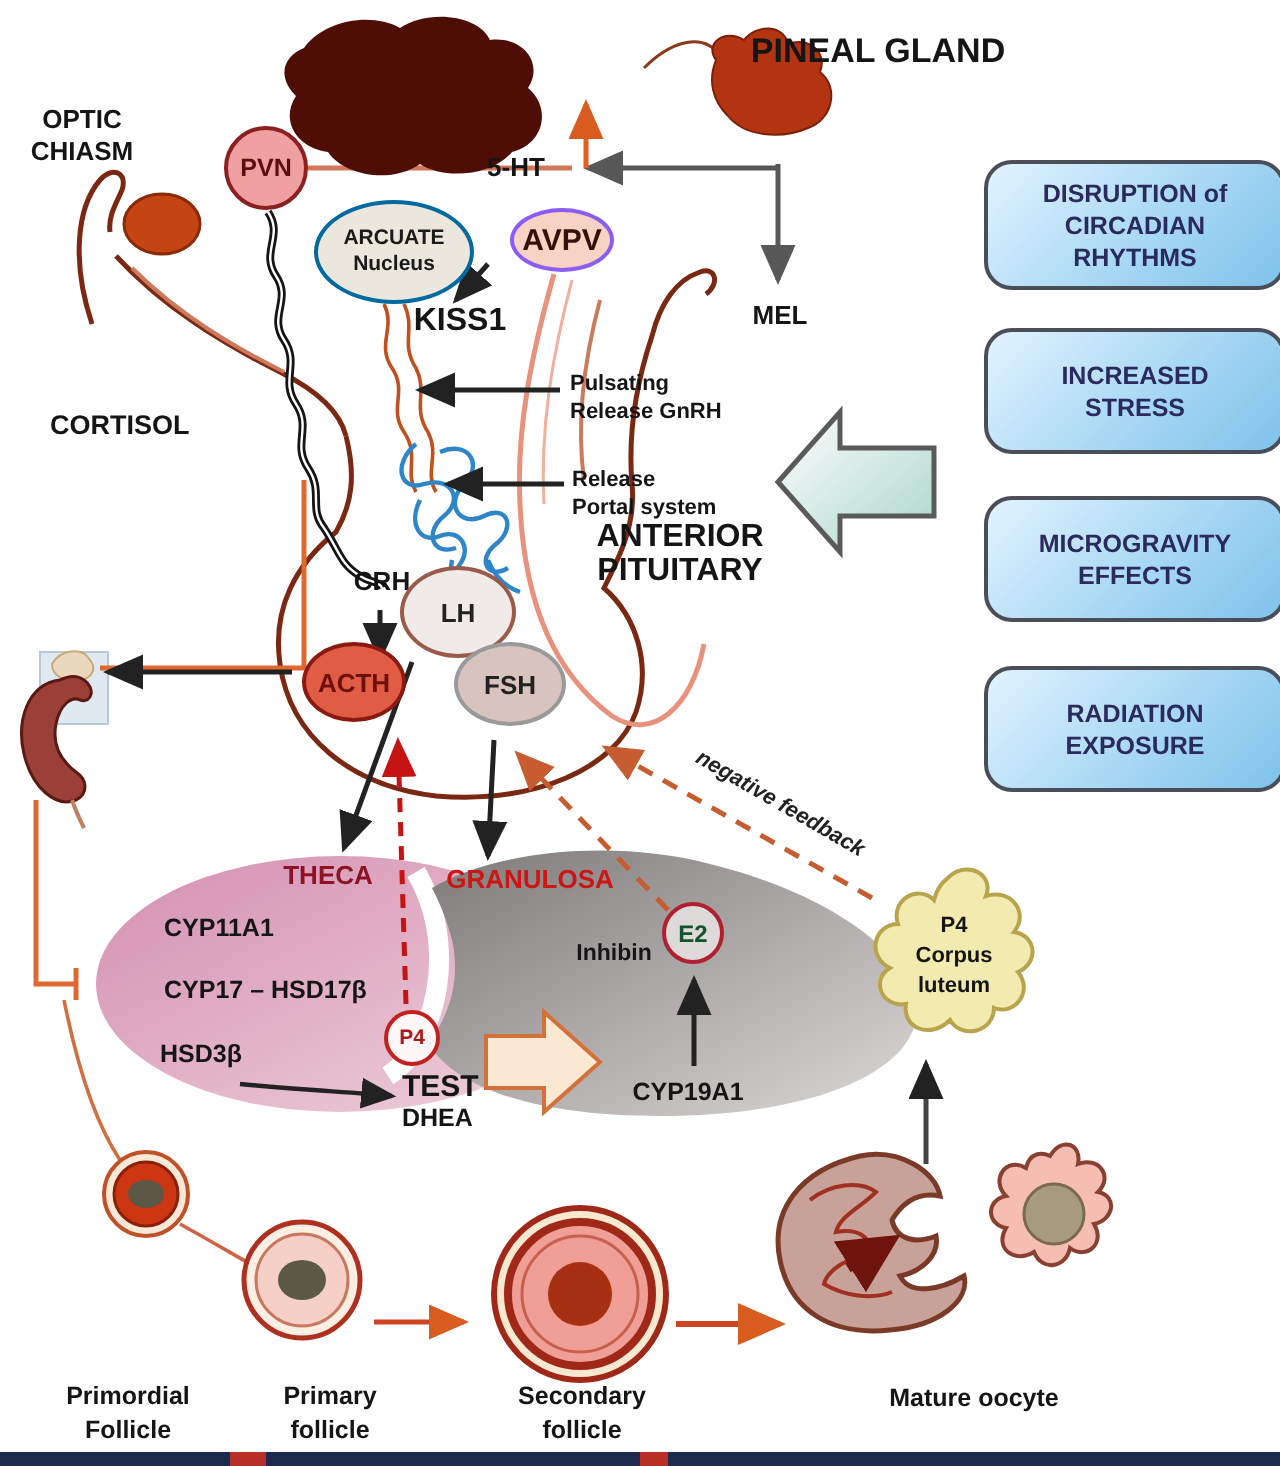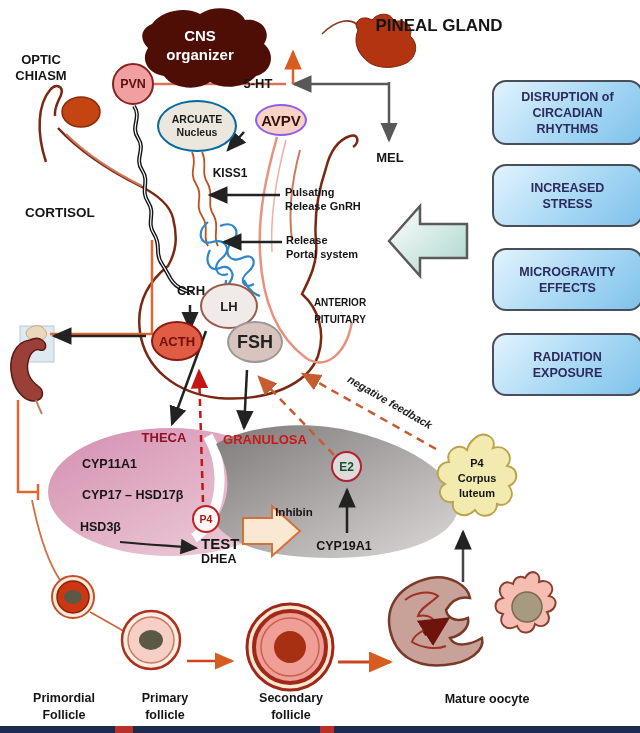--- a/index.html
+++ b/index.html
@@ -181,57 +181,53 @@
   </g>
 </svg>
 
 <div class="lbl ctr" style="left:41px;top:52px;font-size:13px;line-height:16px;">
   <div>OPTIC</div>
   <div>CHIASM</div>
 </div>
 
 <div class="lbl ctr" style="left:411px;top:16px;font-size:17px;margin-left:28px;">PINEAL GLAND</div>
 
-<div class="lbl ctr" style="left:200px;top:26px;font-size:15px;line-height:19px;color:#ffffff;">
-  <div>CNS</div>
-  <div>organizer</div>
-</div>
 
 <div class="lbl ctr" style="left:258px;top:76px;font-size:13px;">5-HT</div>
 <div class="lbl ctr" style="left:390px;top:150px;font-size:13px;">MEL</div>
-<div class="lbl ctr" style="left:230px;top:166px;font-size:12px;">KISS1</div>
+<div class="lbl ctr" style="left:230px;top:152px;font-size:16px;">KISS1</div>
 
 <div class="lbl" style="left:285px;top:185px;font-size:11px;line-height:14px;">
   <div>Pulsating</div>
   <div>Release GnRH</div>
 </div>
 
 <div class="lbl" style="left:286px;top:233px;font-size:11px;line-height:14px;">
   <div>Release</div>
   <div>Portal system</div>
 </div>
 
-<div class="lbl ctr" style="left:340px;top:260px;font-size:10px;line-height:17px;margin-top:34px;">
+<div class="lbl ctr" style="left:340px;top:260px;font-size:16px;line-height:17px;">
   <div>ANTERIOR</div>
   <div>PITUITARY</div>
 </div>
 
 <div class="lbl" style="left:25px;top:205px;font-size:13.5px;">CORTISOL</div>
 <div class="lbl ctr" style="left:191px;top:283px;font-size:13px;">CRH</div>
 
 <div class="lbl ctr" style="left:390px;top:396px;font-size:11px;font-style:italic;transform:translateX(-50%) rotate(30deg);color:#222;">negative feedback</div>
 
 <div class="lbl ctr" style="left:164px;top:430px;font-size:13px;color:#8c1226;">THECA</div>
 <div class="lbl ctr" style="left:265px;top:432px;font-size:13px;color:#cc1616;">GRANULOSA</div>
 <div class="lbl" style="left:82px;top:457px;font-size:12.5px;">CYP11A1</div>
 <div class="lbl" style="left:82px;top:488px;font-size:12.5px;">CYP17 – HSD17β</div>
 <div class="lbl" style="left:80px;top:520px;font-size:12.5px;">HSD3β</div>
 <div class="lbl" style="left:201px;top:535px;font-size:15px;">TEST</div>
 <div class="lbl" style="left:201px;top:552px;font-size:12.5px;">DHEA</div>
-<div class="lbl ctr" style="left:294px;top:471px;font-size:11.5px;margin-top:35px;">Inhibin</div>
+<div class="lbl ctr" style="left:307px;top:471px;font-size:11.5px;">Inhibin</div>
 <div class="lbl ctr" style="left:344px;top:539px;font-size:12.5px;">CYP19A1</div>
 
 <div class="lbl ctr" style="left:477px;top:456px;font-size:11px;line-height:15px;">
   <div>P4</div>
   <div>Corpus</div>
   <div>luteum</div>
 </div>
 
 <div class="node" style="left:112px;top:63px;width:42px;height:42px;background:#f0a0a0;border:2px solid #8a2020;font-size:12.5px;color:#5a0e0e;">PVN</div>
 
@@ -239,21 +235,21 @@
   <div>ARCUATE</div>
   <div>Nucleus</div>
 </div>
 
 <div class="node" style="left:255px;top:104px;width:52px;height:32px;background:#f8d2c2;border:2px solid #8b5cf6;font-size:15px;color:#33100a;">AVPV</div>
 
 <div class="node" style="left:151px;top:321px;width:52px;height:40px;background:#e15c44;border:2.5px solid #8a1a10;font-size:13px;color:#6e100a;">ACTH</div>
 
 <div class="node" style="left:200px;top:283px;width:58px;height:46px;background:#f0ebe8;border:2px solid #9a5a4a;font-size:13px;color:#222;">LH</div>
 
-<div class="node" style="left:227px;top:321px;width:56px;height:42px;background:#d9c3be;border:2px solid #999999;font-size:18px;color:#222;text-align:right;">FSH</div>
+<div class="node" style="left:227px;top:321px;width:56px;height:42px;background:#d9c3be;border:2px solid #999999;font-size:13px;color:#222;text-align:right;">FSH</div>
 
 <div class="node" style="left:192px;top:505px;width:28px;height:28px;background:#fdf7f7;border:2px solid #c42020;font-size:10.5px;color:#b01818;">P4</div>
 
 <div class="node" style="left:331px;top:451px;width:31px;height:31px;background:#dedada;border:2px solid #b02030;font-size:12px;color:#14532d;">E2</div>
 
 <div class="sbox" style="top:80px;height:65px;">
   <div>DISRUPTION of</div>
   <div>CIRCADIAN</div>
   <div>RHYTHMS</div>
 </div>

